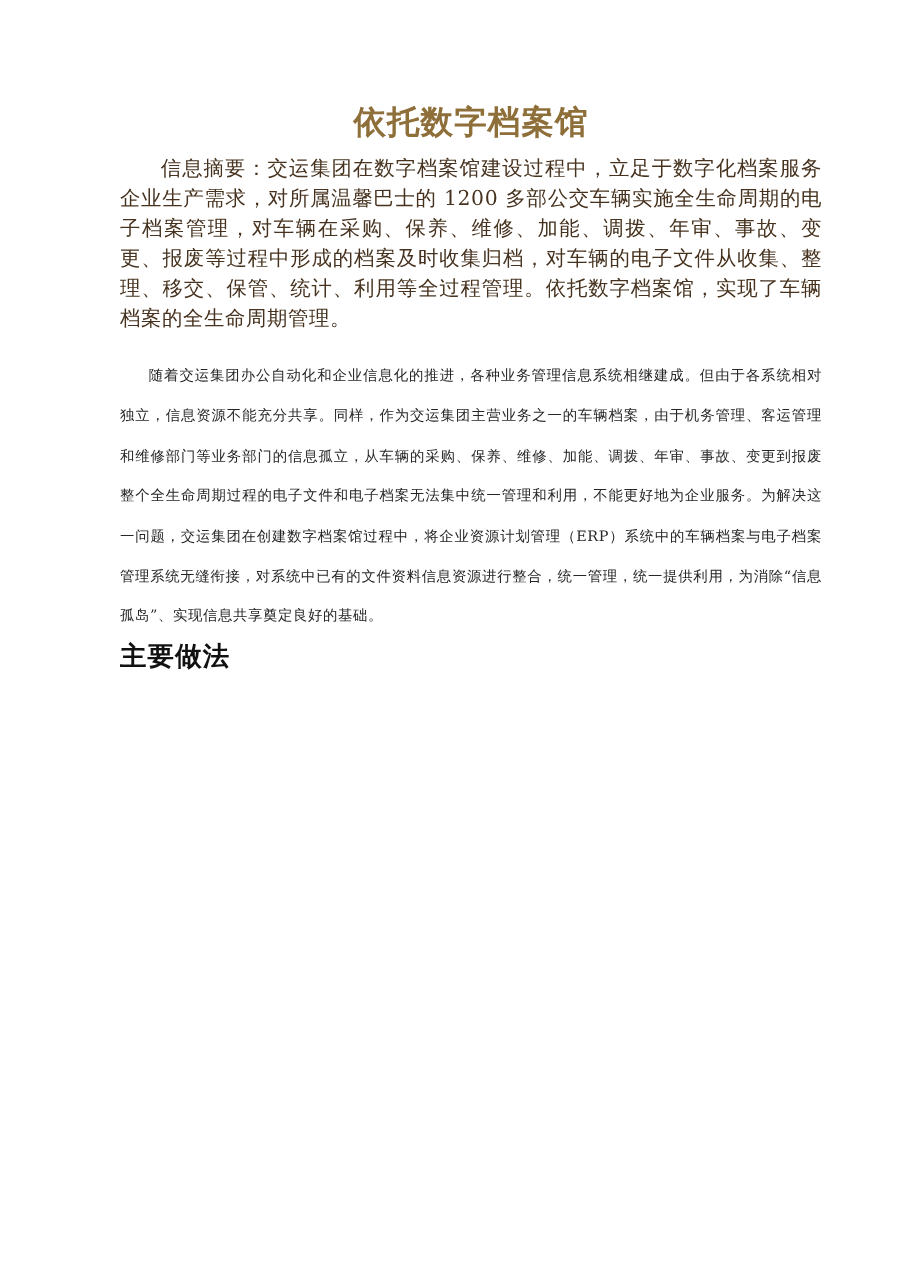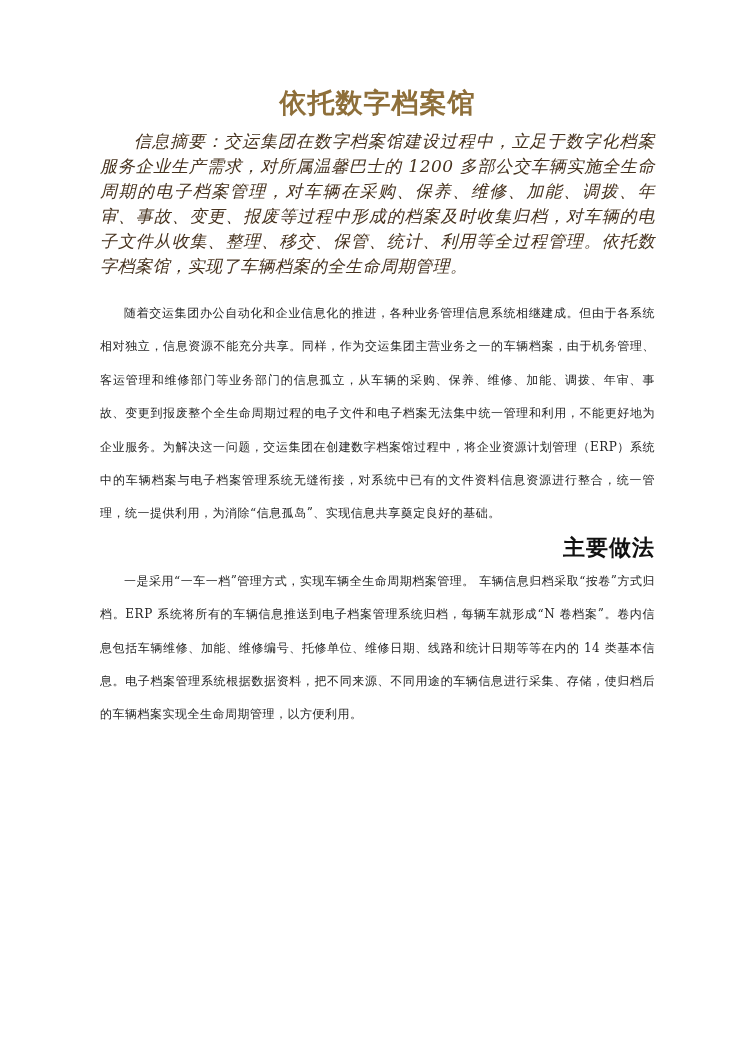--- a/index.html
+++ b/index.html
@@ -8,21 +8,21 @@
     background: #e9e9e9;
   }
   .page {
     position: relative;
     width: 750px;
     height: 1051px;
     margin: 0 auto;
     background: var(--color-background, #ffffff);
     overflow: hidden;
     box-sizing: border-box;
-    padding: 86px 95px 0 100px; 
+    padding: 86px 65px 0 100px; 
     font-family: "DejaVu Serif", "Liberation Serif", serif;
   }
   .doc-title {
     margin: 0 0 10px 0;
     text-align: center;
     font-family: "DejaVu Serif", "Liberation Serif", serif;
     font-weight: bold;
     font-size: 27px;
     line-height: 33px;
     color: var(--color-title, #8e6f3a);
@@ -31,35 +31,34 @@
   .doc-title .title-line {
     display: block;
   }
   .abstract {
     margin: 0 0 18px 0;
     font-size: 17px;
     line-height: 25px;
     color: var(--color-abstract, #46321e);
     text-align: justify;
     text-indent: 2em;
-    font-style: italic;            
     letter-spacing: 0.5px;
   }
   .body-para {
     margin: 0;
     font-size: 12px;
     line-height: 33.4px;
     color: var(--color-body, #262626);
     text-align: justify;
     text-indent: 2em;
     letter-spacing: 0.5px;
   }
   .section-heading {
     margin: 2px 0 2px 0;
-    text-align: right;
+    text-align: left;
     font-family: "DejaVu Sans", "Liberation Sans", sans-serif;
     font-weight: bold;
     font-size: 22px;
     line-height: 30px;
     color: var(--color-heading, #111111);
     letter-spacing: 1px;
   }
 </style>
 </head>
 <body>
@@ -69,15 +68,14 @@
   <h1 class="doc-title">
     <span class="title-line">依托数字档案馆</span>
   </h1>
 
   <p class="abstract"><span>信息摘要：</span><span>交运集团在数字档案馆建设过程中，立足于数字化档案服务企业生产需求，对所属温馨巴士的 1200 多部公交车辆实施全生命周期的电子档案管理，对车辆在采购、保养、维修、加能、调拨、年审、事故、变更、报废等过程中形成的档案及时收集归档，对车辆的电子文件从收集、整理、移交、保管、统计、利用等全过程管理。依托数字档案馆，实现了车辆档案的全生命周期管理。</span></p>
 
   <p class="body-para">随着交运集团办公自动化和企业信息化的推进，各种业务管理信息系统相继建成。但由于各系统相对独立，信息资源不能充分共享。同样，作为交运集团主营业务之一的车辆档案，由于机务管理、客运管理和维修部门等业务部门的信息孤立，从车辆的采购、保养、维修、加能、调拨、年审、事故、变更到报废整个全生命周期过程的电子文件和电子档案无法集中统一管理和利用，不能更好地为企业服务。为解决这一问题，交运集团在创建数字档案馆过程中，将企业资源计划管理（ERP）系统中的车辆档案与电子档案管理系统无缝衔接，对系统中已有的文件资料信息资源进行整合，统一管理，统一提供利用，为消除“信息孤岛”、实现信息共享奠定良好的基础。</p>
 
   <h2 class="section-heading">主要做法</h2>
 
-  <p class="body-para">一是采用“一车一档”管理方式，实现车辆全生命周期档案管理。 车辆信息归档采取“按卷”方式归档。ERP 系统将所有的车辆信息推送到电子档案管理系统归档，每辆车就形成“N 卷档案”。卷内信息包括车辆维修、加能、维修编号、托修单位、维修日期、线路和统计日期等等在内的 14 类基本信息。电子档案管理系统根据数据资料，把不同来源、不同用途的车辆信息进行采集、存储，使归档后的车辆档案实现全生命周期管理，以方便利用。</p>
 
 </div>
 
 </body></html>

